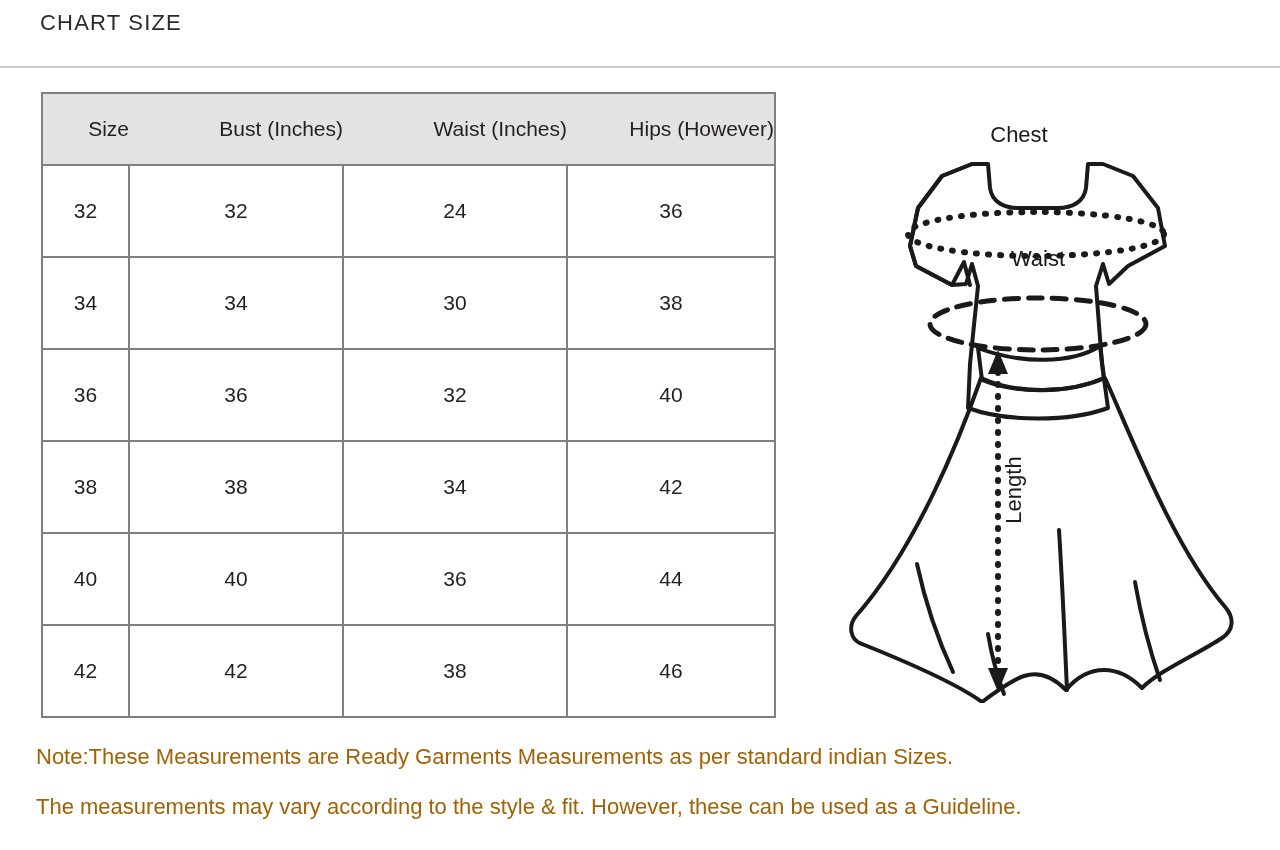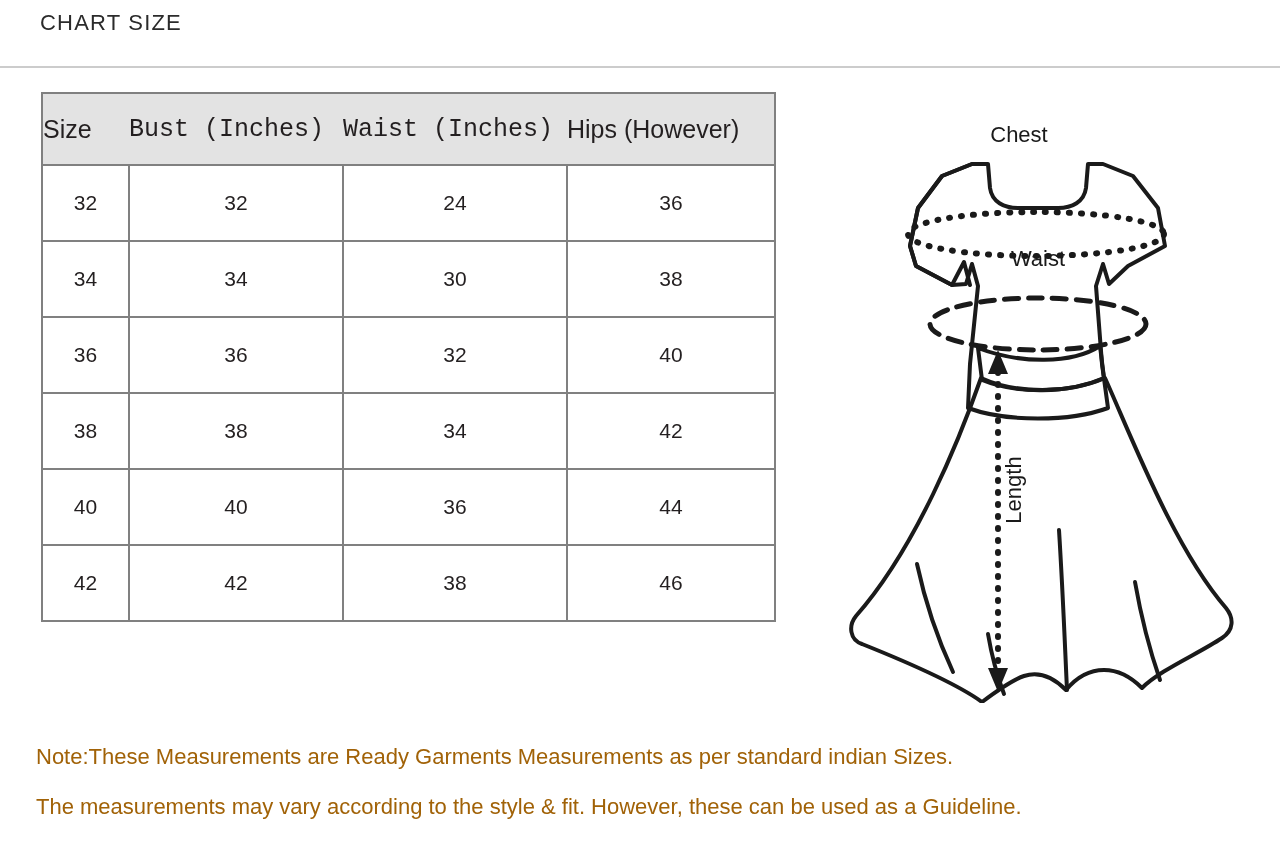--- a/index.html
+++ b/index.html
@@ -44,40 +44,40 @@
     top: 92px;
     width: 731px;
     border-collapse: collapse;
     table-layout: fixed;
   }
   .size-table th {
     background: #e3e3e3;
     border: 2px solid #808080;
     height: 70px;
     font-weight: 400;
-    font-size: 25px;
+    font-size: 21px;
     color: #231f20;
     font-family: "Liberation Sans", sans-serif;
-    text-align: left;
+    text-align: right;
     vertical-align: middle;
     padding: 0;
   }
   
-  .size-table th.h-mid { border-left: 0; border-right: 0; font-family: Liberation Mono, monospace; }
+  .size-table th.h-mid { border-left: 0; border-right: 0; }
   .size-table th.h-first { border-right: 0; }
   .size-table th.h-last { border-left: 0; }
 
   .size-table td {
     border: 2px solid #808080;
     height: 74px;
     font-size: 21px;
     color: #231f20;
     text-align: center;
     vertical-align: middle;
-    padding: 0;
+    padding: 8px;
     font-family: "Liberation Sans", sans-serif;
     background: #ffffff;
   }
   .col-size  { width: 86px; }
   .col-bust  { width: 214px; }
   .col-waist { width: 224px; }
   .col-hips  { width: 207px; }
 
   
   .illustration {

